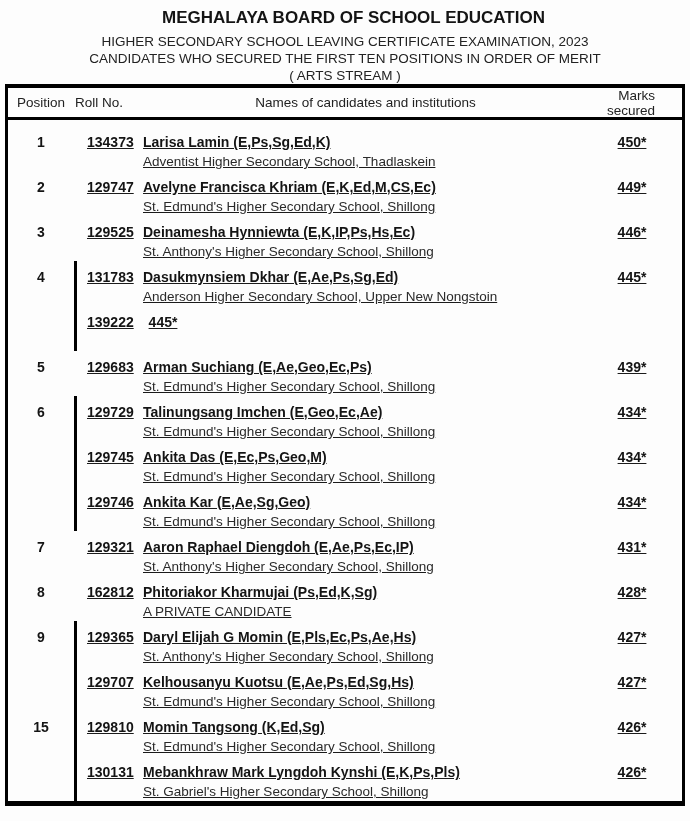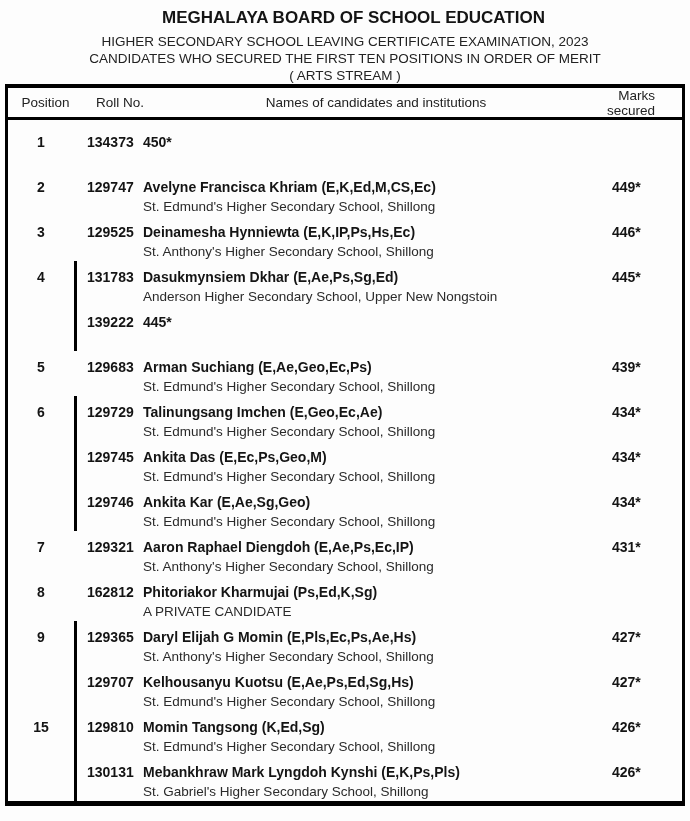--- a/index.html
+++ b/index.html
@@ -42,22 +42,22 @@
   }
 
   .thead {
     display: flex;
     align-items: center;
     height: 32px;
     border-bottom: 3px solid #000;
     font-size: 13.5px;
     color: #222;
   }
-  .h-pos   { width: 66px; padding-left: 9px; text-align: center; }
-  .h-roll  { width: 56px; margin-left: 22px; }
+  .h-pos   { width: 66px; padding-left: 9px; }
+  .h-roll  { width: 56px; margin-left: 1px; }
   .h-names { flex: 1; text-align: center; }
   .h-marks { width: 82px; padding-right: 27px; text-align: right; line-height: 15px; }
 
   .tbody { padding-top: 6px; }
 
   .group { display: flex; }
   .g-pos {
     width: 66px;
     text-align: center;
     font-weight: bold;
@@ -70,20 +70,21 @@
     flex: 1;
     border-left: 3px solid transparent;
     padding-left: 10px;
   }
   .g-entries.tied { border-left-color: #000; }
 
   .entry {
     display: flex;
     height: 45px;
     padding-top: 7px;
+    text-decoration: underline;
   }
   .e-roll {
     width: 56px;
     font-weight: bold;
     font-size: 14px;
     line-height: 19px;
     color: #141414;
   }
   .e-main { flex: 1; padding-right: 6px; }
   .e-name {
@@ -95,21 +96,21 @@
   }
   .e-school {
     font-size: 13.5px;
     line-height: 19px;
     color: #2a2a2a;
     white-space: nowrap;
   }
   .e-marks {
     width: 70px;
     padding-right: 30px;
-    text-align: left;
+    text-align: center;
     font-weight: bold;
     font-size: 14px;
     line-height: 19px;
     color: #141414;
   }
 </style>
 </head>
 <body>
 
 <div class="page">
@@ -130,20 +131,24 @@
         <div>Marks</div>
         <div>secured</div>
       </div>
     </div>
     <div class="tbody">
         <div class="group">
     <div class="g-pos">1</div>
     <div class="g-entries">
             <div class="entry">
     <div class="e-roll">134373</div>
+    <div class="e-main">
+      <div class="e-name">Larisa Lamin (E,Ps,Sg,Ed,K)</div>
+      <div class="e-school">Adventist Higher Secondary School, Thadlaskein</div>
+    </div>
     <div class="e-marks">450*</div>
   </div>
           </div>
   </div>
         <div class="group">
     <div class="g-pos">2</div>
     <div class="g-entries">
             <div class="entry">
     <div class="e-roll">129747</div>
     <div class="e-main">
@@ -241,20 +246,21 @@
   </div>
         <div class="group">
     <div class="g-pos">8</div>
     <div class="g-entries">
             <div class="entry">
     <div class="e-roll">162812</div>
     <div class="e-main">
       <div class="e-name">Phitoriakor Kharmujai (Ps,Ed,K,Sg)</div>
       <div class="e-school">A PRIVATE CANDIDATE</div>
     </div>
+    <div class="e-marks">428*</div>
   </div>
           </div>
   </div>
         <div class="group">
     <div class="g-pos">9</div>
     <div class="g-entries tied">
             <div class="entry">
     <div class="e-roll">129365</div>
     <div class="e-main">
       <div class="e-name">Daryl Elijah G Momin (E,Pls,Ec,Ps,Ae,Hs)</div>

